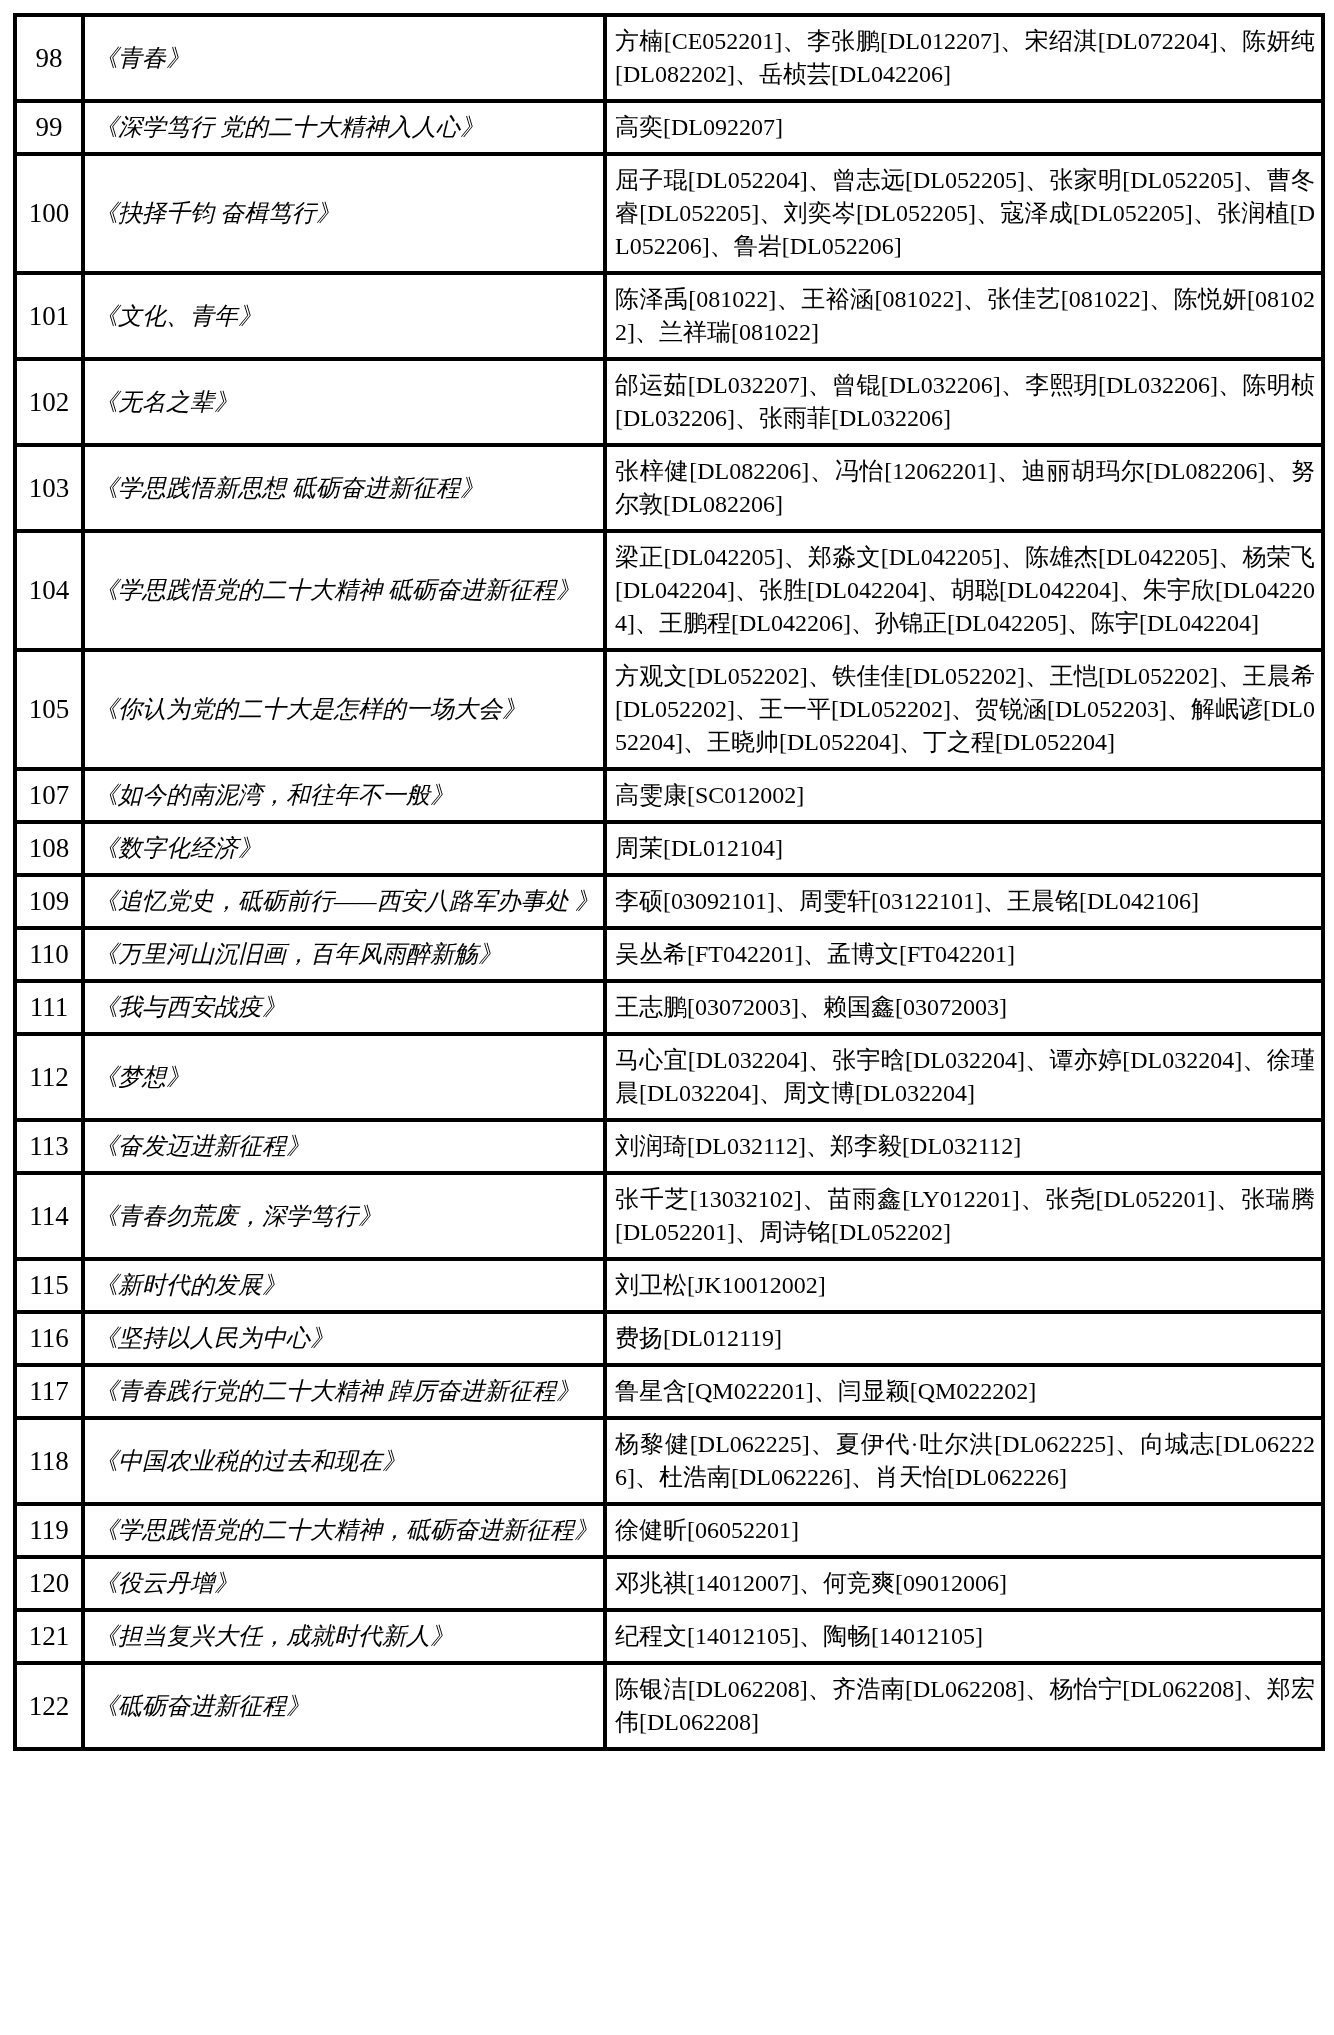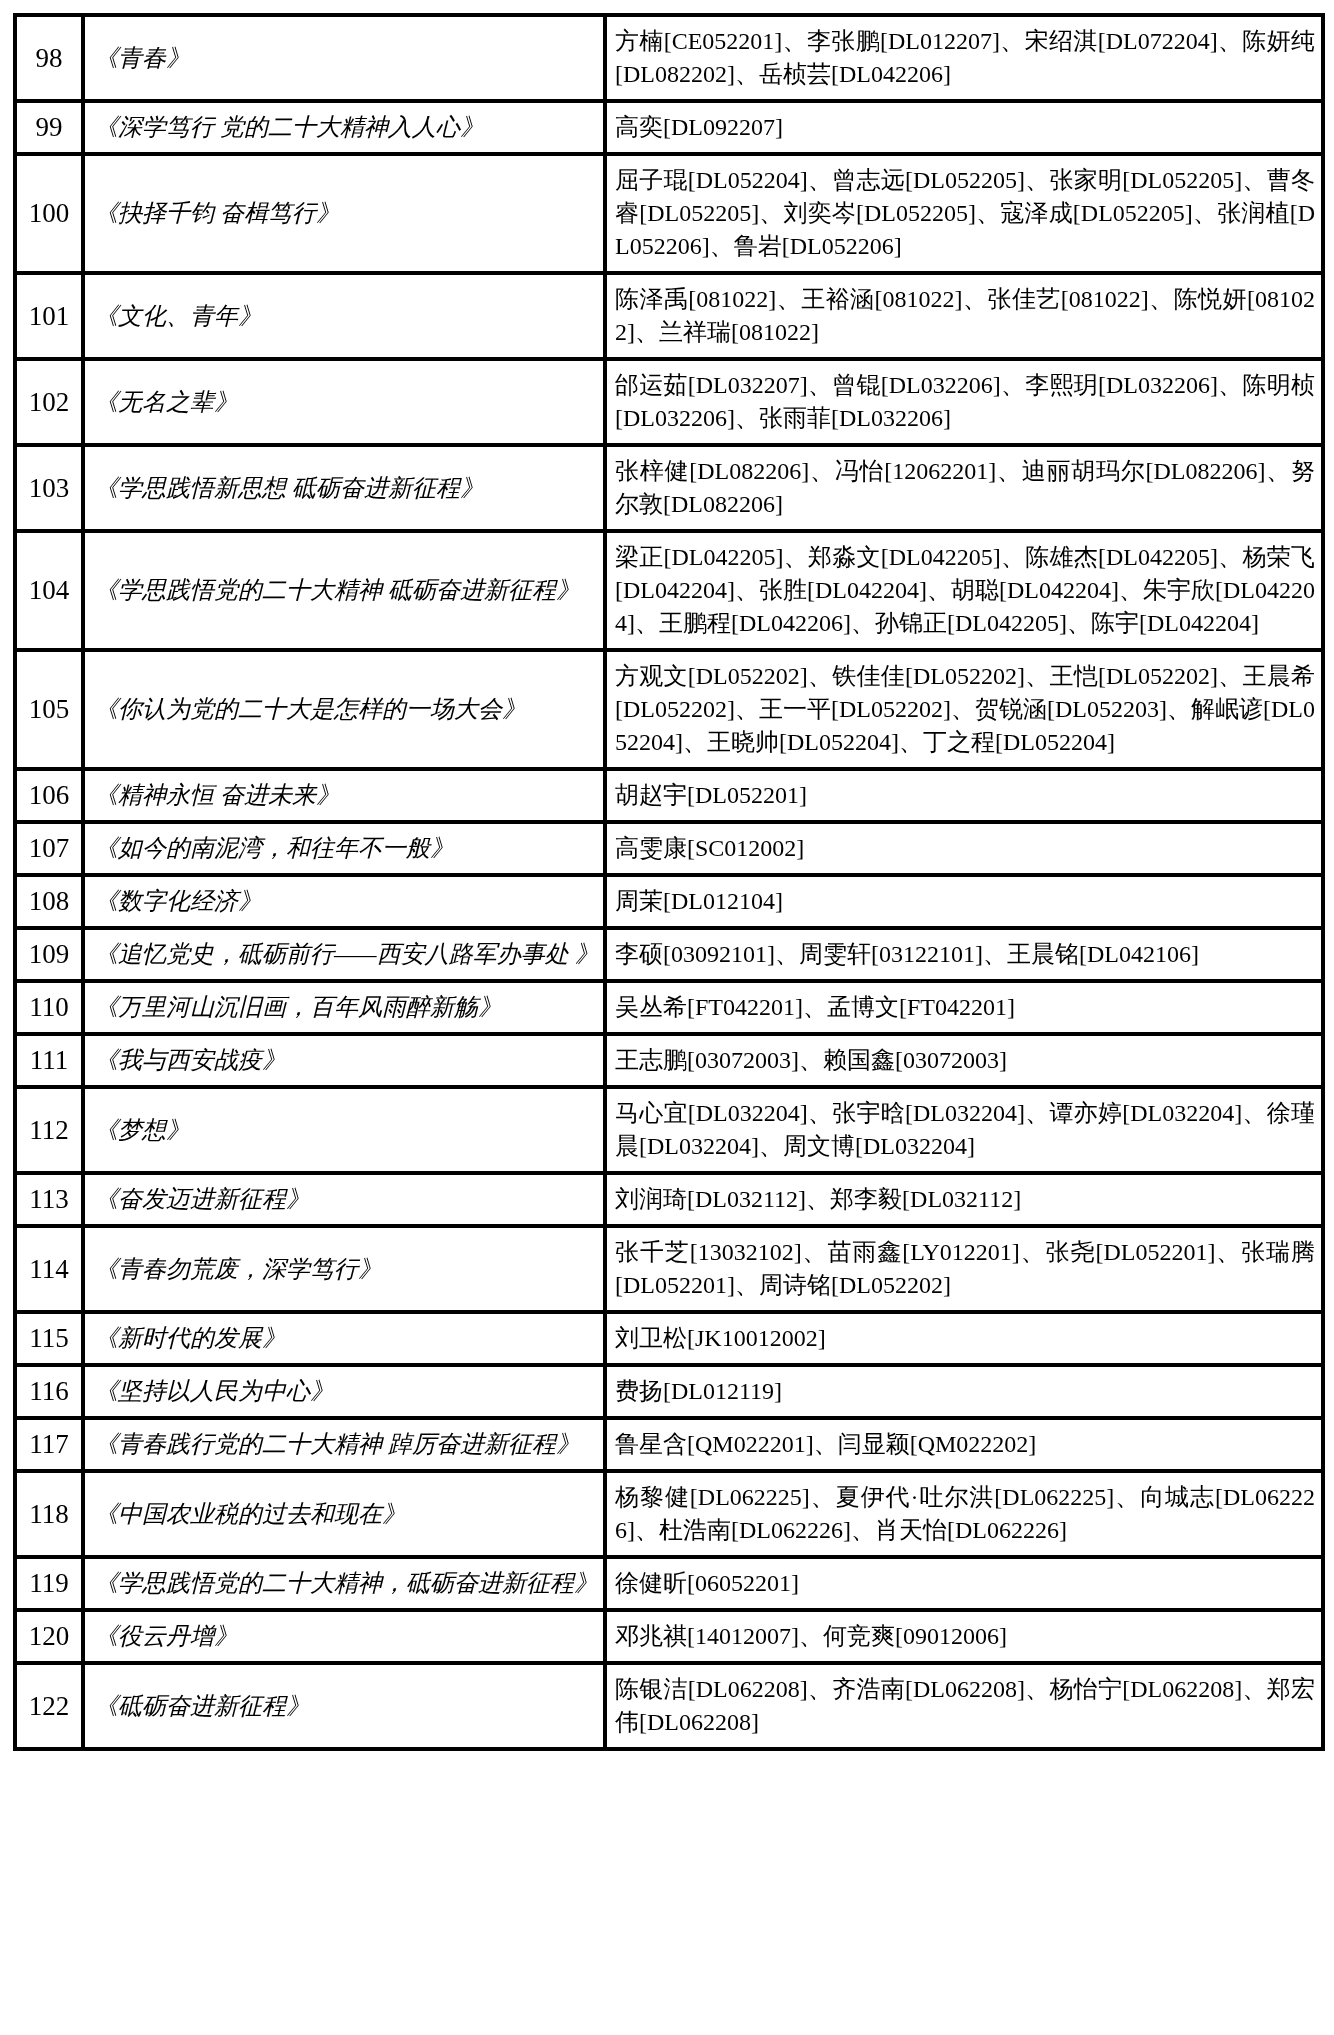--- a/index.html
+++ b/index.html
@@ -98,25 +98,20 @@
         <td class="c-no">104</td>
         <td class="c-title">《学思践悟党的二十大精神 砥砺奋进新征程》</td>
         <td class="c-names">梁正[DL042205]、郑淼文[DL042205]、陈雄杰[DL042205]、杨荣飞[DL042204]、张胜[DL042204]、胡聪[DL042204]、朱宇欣[DL042204]、王鹏程[DL042206]、孙锦正[DL042205]、陈宇[DL042204]</td>
       </tr>
       <tr>
         <td class="c-no">105</td>
         <td class="c-title">《你认为党的二十大是怎样的一场大会》</td>
         <td class="c-names">方观文[DL052202]、铁佳佳[DL052202]、王恺[DL052202]、王晨希[DL052202]、王一平[DL052202]、贺锐涵[DL052203]、解岷谚[DL052204]、王晓帅[DL052204]、丁之程[DL052204]</td>
       </tr>
       <tr>
-        <td class="c-no">106</td>
-        <td class="c-title">《精神永恒 奋进未来》</td>
-        <td class="c-names">胡赵宇[DL052201]</td>
-      </tr>
-      <tr>
         <td class="c-no">107</td>
         <td class="c-title">《如今的南泥湾，和往年不一般》</td>
         <td class="c-names">高雯康[SC012002]</td>
       </tr>
       <tr>
         <td class="c-no">108</td>
         <td class="c-title">《数字化经济》</td>
         <td class="c-names">周茉[DL012104]</td>
       </tr>
       <tr>
@@ -173,19 +168,24 @@
         <td class="c-no">119</td>
         <td class="c-title">《学思践悟党的二十大精神，砥砺奋进新征程》</td>
         <td class="c-names">徐健昕[06052201]</td>
       </tr>
       <tr>
         <td class="c-no">120</td>
         <td class="c-title">《役云丹增》</td>
         <td class="c-names">邓兆祺[14012007]、何竞爽[09012006]</td>
       </tr>
       <tr>
+        <td class="c-no">121</td>
+        <td class="c-title">《担当复兴大任，成就时代新人》</td>
+        <td class="c-names">纪程文[14012105]、陶畅[14012105]</td>
+      </tr>
+      <tr>
         <td class="c-no">122</td>
         <td class="c-title">《砥砺奋进新征程》</td>
         <td class="c-names">陈银洁[DL062208]、齐浩南[DL062208]、杨怡宁[DL062208]、郑宏伟[DL062208]</td>
       </tr>
     </tbody>
   </table>
 </div>
 
 </body></html>

